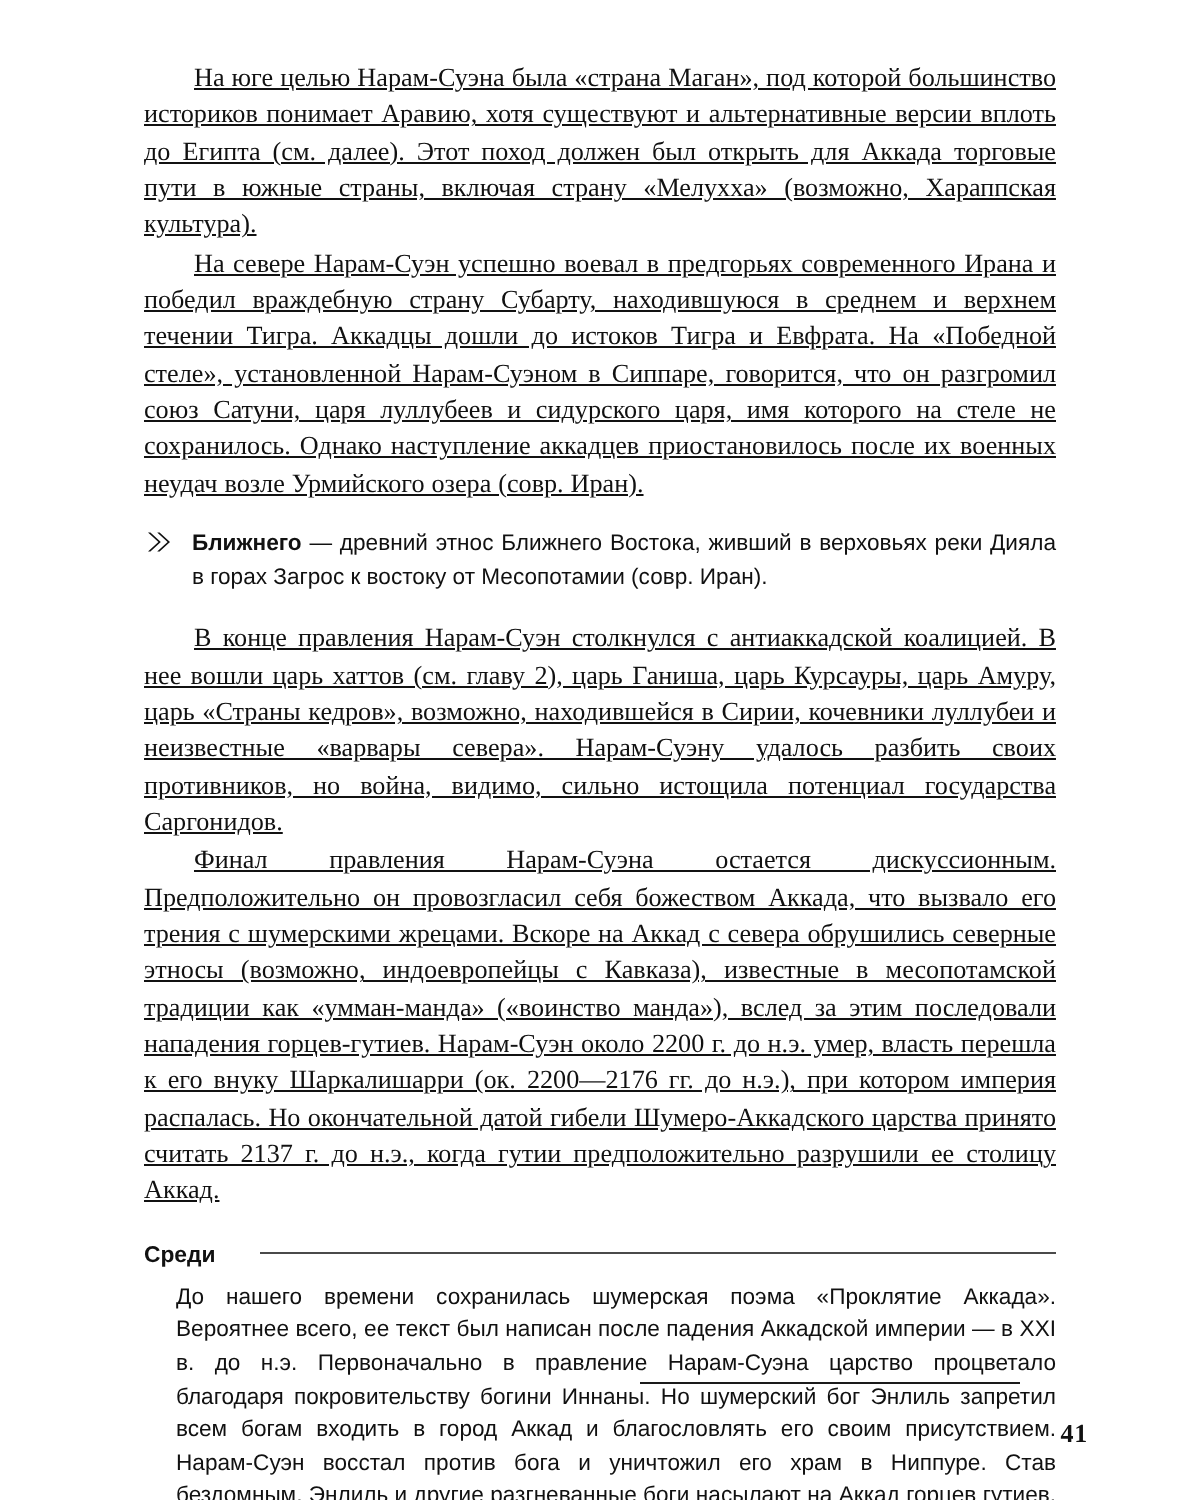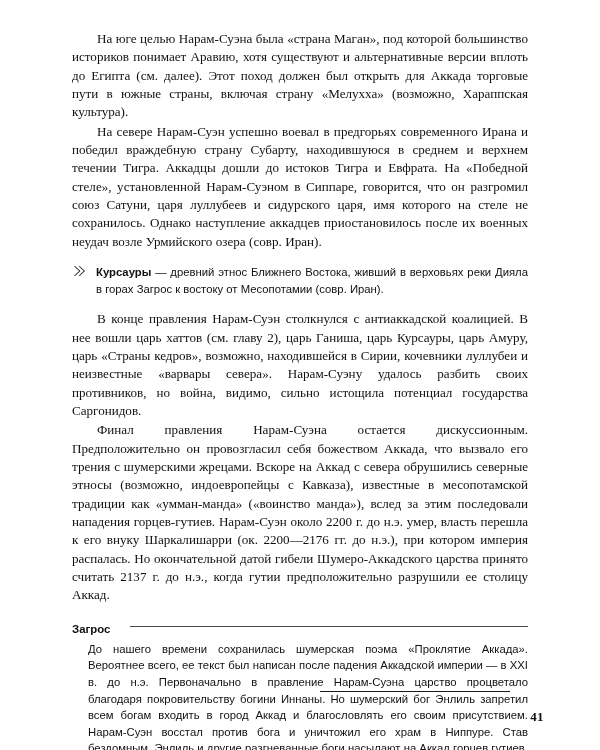--- a/index.html
+++ b/index.html
@@ -29,20 +29,21 @@
     font-family: "Liberation Serif", "DejaVu Serif", serif;
     font-size: 13.1px;
     line-height: 18.35px;
     color: #111111;
     text-align: justify;
     text-indent: 25px;
     margin: 12px 0 0 0;
     -webkit-hyphens: none;
     hyphens: none;
     word-spacing: 0.2px;
+    text-decoration: underline;
   }
 
   
   .definition {
     position: relative;
     font-family: "Liberation Sans", "DejaVu Sans", sans-serif;
     font-size: 11.3px;
     line-height: 16.6px;
     color: #111111;
     text-align: justify;
@@ -142,30 +143,30 @@
 
     <p class="body-para sp-b">На севере Нарам-Суэн успешно воевал в предгорьях современного Ирана и победил враждебную страну Субарту, находившуюся в среднем и верхнем течении Тигра. Аккадцы дошли до истоков Тигра и Евфрата. На «Победной стеле», установленной Нарам-Суэном в Сиппаре, говорится, что он разгромил союз Сатуни, царя луллубеев и сидурского царя, имя которого на стеле не сохранилось. Однако наступление аккадцев приостановилось после их военных неудач возле Урмийского озера (совр. Иран).</p>
 
     <div class="definition gap-before-def">
       <span class="bullet">
         <svg width="15" height="12" viewBox="0 0 15 12" aria-hidden="true">
           <path d="M1 1.2 L6.2 6 L1 10.8 L2.2 10.8 L7.4 6 L2.2 1.2 Z" fill="#111111"></path>
           <path d="M5.6 1.2 L10.8 6 L5.6 10.8 L6.8 10.8 L12 6 L6.8 1.2 Z" fill="#111111"></path>
         </svg>
       </span>
-      <span class="term">Курсауры</span><span> — древний этнос Ближнего Востока, живший в верховьях реки Дияла в горах Загрос к востоку от Месопотамии (совр. Иран).</span>
+      <span class="term">Ближнего</span><span> — древний этнос Ближнего Востока, живший в верховьях реки Дияла в горах Загрос к востоку от Месопотамии (совр. Иран).</span>
     </div>
 
     <p class="body-para gap-after-def">В конце правления Нарам-Суэн столкнулся с антиаккадской коалицией. В нее вошли царь хаттов (см. главу 2), царь Ганиша, царь Курсауры, царь Амуру, царь «Страны кедров», возможно, находившейся в Сирии, кочевники луллубеи и неизвестные «варвары севера». Нарам-Суэну удалось разбить своих противников, но война, видимо, сильно истощила потенциал государства Саргонидов.</p>
 
     <p class="body-para sp-b">Финал правления Нарам-Суэна остается дискуссионным. Предположительно он провозгласил себя божеством Аккада, что вызвало его трения с шумерскими жрецами. Вскоре на Аккад с севера обрушились северные этносы (возможно, индоевропейцы с Кавказа), известные в месопотамской традиции как «умман-манда» («воинство манда»), вслед за этим последовали нападения горцев-гутиев. Нарам-Суэн около 2200 г. до н.э. умер, власть перешла к его внуку Шаркалишарри (ок. 2200—2176 гг. до н.э.), при котором империя распалась. Но окончательной датой гибели Шумеро-Аккадского царства принято считать 2137 г. до н.э., когда гутии предположительно разрушили ее столицу Аккад.</p>
 
 
     <div class="important-head">
-      <span class="label">Загрос</span>
+      <span class="label">Среди</span>
       <span class="rule"></span>
     </div>
 
     <p class="important-body">До нашего времени сохранилась шумерская поэма «Проклятие Аккада». Вероятнее всего, ее текст был написан после падения Аккадской империи — в XXI в. до н.э. Первоначально в правление Нарам-Суэна царство процветало благодаря покровительству богини Иннаны. Но шумерский бог Энлиль запретил всем богам входить в город Аккад и благословлять его своим присутствием. Нарам-Суэн восстал против бога и уничтожил его храм в Ниппуре. Став бездомным, Энлиль и другие разгневанные боги насылают на Аккад горцев гутиев, которые уничтожают столицу. Плакальщики оплакивали павший город Аккад в течение семи дней и семи ночей, а затем прорекли ему злую судьбу: город будет брошен своими жителями, а местонахождение его — забыто. Среди историков есть три точки зрения на природу поэмы: 1) сочинена позднее номовыми жрецами в дидактических целях; 2) нашествие гутиев состоялось в конце правления Нарам-Суэна; 3) описание поражения Аккадской империи в войне с неизвестным противником.</p>
 
   </div>
 
   <div class="important-foot-rule"></div>
 
   <div class="page-number">41</div>

